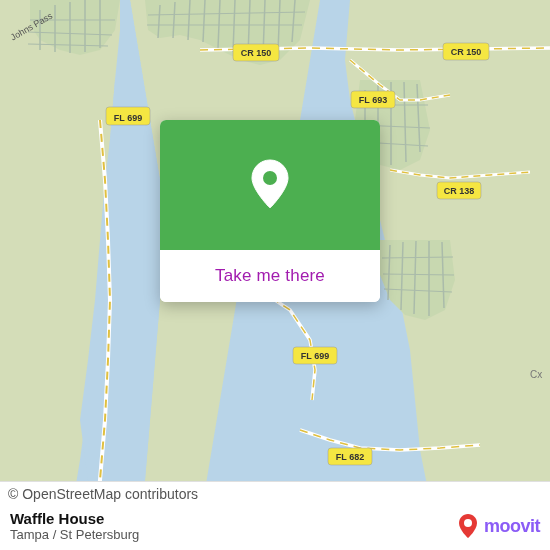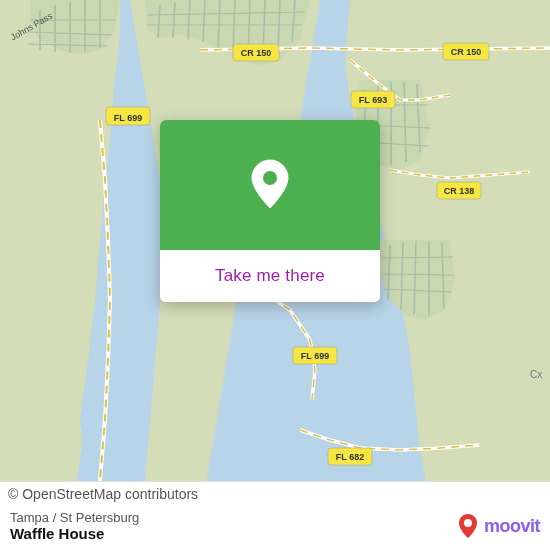--- a/index.html
+++ b/index.html
@@ -241,22 +241,22 @@
         <circle cx="22" cy="20" r="7" fill="#4caf50"></circle>
       </svg>
     </div>
     <button id="card-button">Take me there</button>
   </div>
 
   <div id="bottom-bar">
     <div id="attribution">© OpenStreetMap contributors</div>
     <div id="place-info">
       <div>
+        <div id="place-name">Waffle House</div>
         <div id="place-region">Tampa / St Petersburg</div>
-        <div id="place-name">Waffle House</div>
       </div>
       <div id="moovit-logo">
 
         <svg width="28" height="28" viewBox="0 0 28 28" xmlns="http://www.w3.org/2000/svg">
           <path d="M14 2 C9 2 5 6 5 11 C5 18 14 26 14 26 C14 26 23 18 23 11 C23 6 19 2 14 2Z" fill="#e53935"></path>
           <circle cx="14" cy="11" r="4" fill="white"></circle>
         </svg>
         <span id="moovit-text">moovit</span>
       </div>
     </div>

